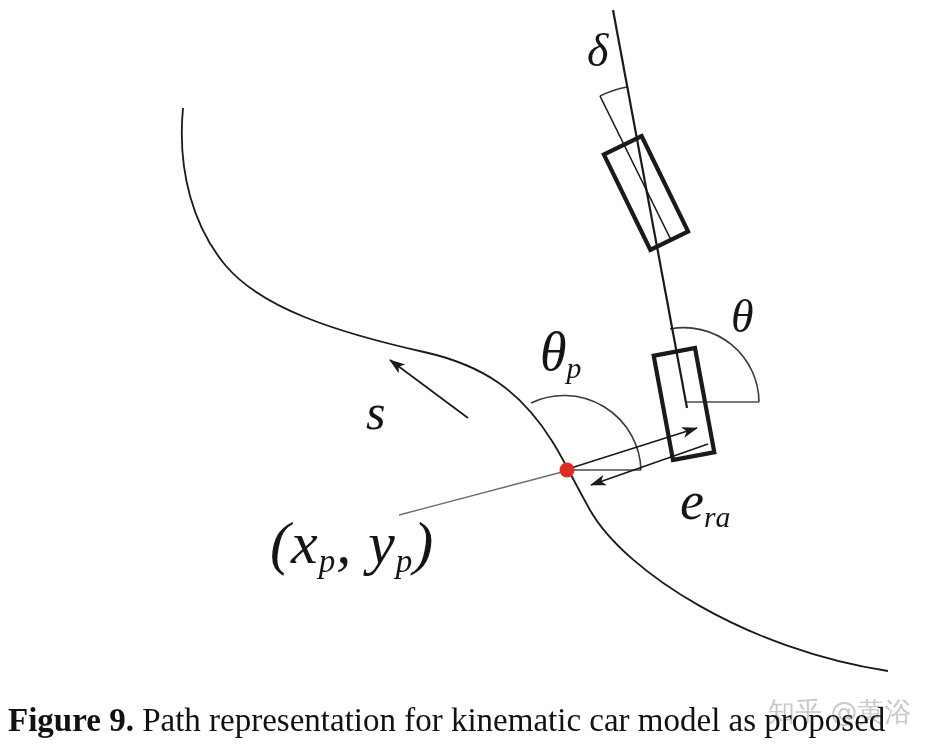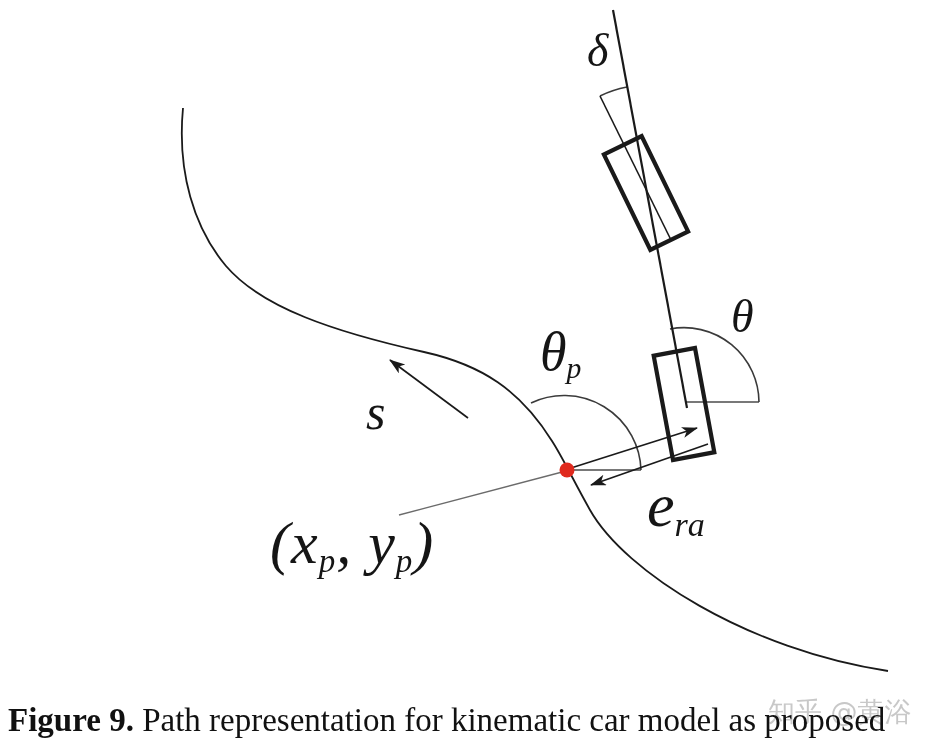--- a/index.html
+++ b/index.html
@@ -10,21 +10,21 @@
   .stage svg{position:absolute;left:0;top:0;}
   .mlabel{
     position:absolute;line-height:1;color:#151515;
     font-family:"Liberation Serif", serif;font-style:italic;white-space:nowrap;
   }
   .mlabel sub{font-size:55%;line-height:0;vertical-align:-0.28em;}
   .lbl-delta{left:587px;top:28px;font-size:46px;}
   .lbl-theta{left:731px;top:294px;font-size:46px;}
   .lbl-theta-p{left:540px;top:325px;font-size:54px;}
   .lbl-s{left:366px;top:387px;font-size:50px;}
-  .lbl-era{left:647px;top:474px;font-size:62px;font-style:italic;}
+  .lbl-era{left:680px;top:474px;font-size:54px;font-style:italic;}
   .lbl-point{left:270px;top:513px;font-size:60px;letter-spacing:1px;}
   .watermark{
     position:absolute;left:768px;top:694px;font-size:27px;color:#c8c8c8;
     font-family:"DejaVu Sans", sans-serif;white-space:nowrap;z-index:1;
   }
   .caption{
     position:absolute;left:8px;top:702px;width:936px;font-size:33px;color:#111111;
     font-family:"Liberation Serif", serif;white-space:nowrap;z-index:2;
   }
   .caption .cap-prefix{font-weight:bold;}

